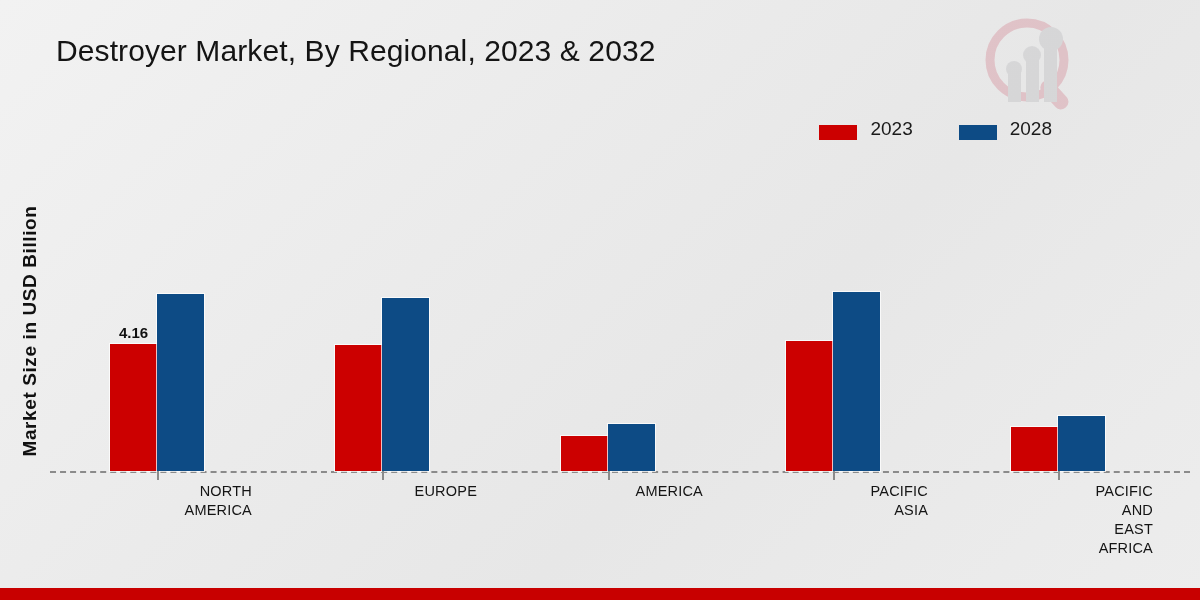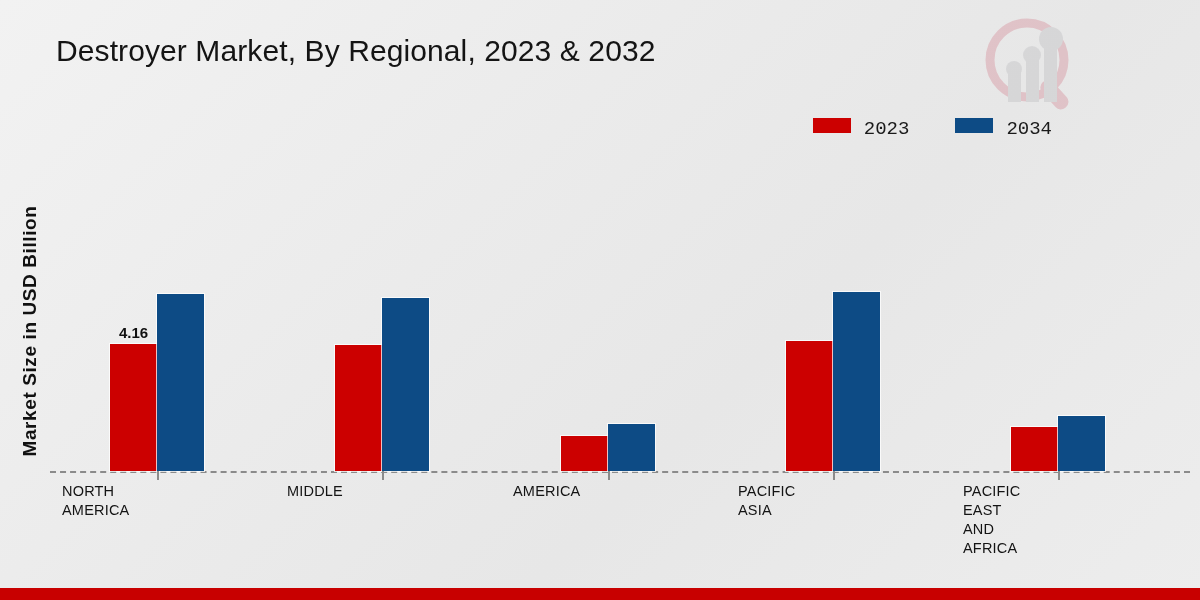--- a/index.html
+++ b/index.html
@@ -27,21 +27,21 @@
     position: absolute; left: 56px; top: 34px;
     font-size: 30px; font-weight: 400; color: #141414;
     letter-spacing: 0.1px; white-space: nowrap;
   }
 
   
   #legend {
     position: absolute; right: 148px; top: 118px;
     display: flex; align-items: center; gap: 46px;
   }
-  .legend-item { display: flex; align-items: flex-start; gap: 13px; font-family: Liberation Mono, monospace; }
+  .legend-item { display: flex; align-items: flex-end; gap: 13px; }
   .legend-swatch { width: 38px; height: 15px; display: block; }
   .legend-label { font-size: 19px; color: #1a1a1a; }
 
   
   #ylabel {
     position: absolute; left: -150px; top: 320px;
     width: 360px;
     transform: rotate(-90deg);
     transform-origin: center center;
     text-align: center;
@@ -83,21 +83,21 @@
   .tick {
     position: absolute;
     top: 471px;
     width: 0; height: 9px;
     border-left: 2px solid #8b8b8b;
   }
   .cat-label {
     position: absolute;
     top: 482px;
     width: 190px;
-    text-align: left;
+    text-align: right;
     font-size: 14.5px; line-height: 19px; color: #141414;
     letter-spacing: 0.2px;
   }
 
   
   #bottom-bar {
     position: absolute; left: 0; bottom: 0;
     width: 1200px; height: 12px;
     background: #c80000;
   }
@@ -122,21 +122,21 @@
 
   <div id="title">Destroyer Market, By Regional, 2023 &amp; 2032</div>
 
   <div id="legend">
     <div class="legend-item">
       <span class="legend-swatch" style="background:#cc0000"></span>
       <span class="legend-label">2023</span>
     </div>
     <div class="legend-item">
       <span class="legend-swatch" style="background:#0d4b85"></span>
-      <span class="legend-label">2034</span>
+      <span class="legend-label">2028</span>
     </div>
   </div>
 
   <div id="ylabel">Market Size in USD Billion</div>
 
   <div id="plot">
     <div id="baseline"></div>
     <div id="bars-layer">
         <div class="group" style="left: 77px; width: 160px;">
           <div class="bar s2023" style="height: 127px; background: rgb(204, 0, 0);">
@@ -167,32 +167,32 @@
         <div class="tick" style="left: 608px;"></div>
         <div class="tick" style="left: 833px;"></div>
         <div class="tick" style="left: 1058px;"></div>
       </div>
     <div id="catlabels-layer">
         <div class="cat-label" style="left: 62px;">
           <div>NORTH</div>
           <div>AMERICA</div>
         </div>
         <div class="cat-label" style="left: 287px;">
-          <div>MIDDLE</div>
+          <div>EUROPE</div>
         </div>
         <div class="cat-label" style="left: 513px;">
           <div>AMERICA</div>
         </div>
         <div class="cat-label" style="left: 738px;">
           <div>PACIFIC</div>
           <div>ASIA</div>
         </div>
         <div class="cat-label" style="left: 963px;">
           <div>PACIFIC</div>
+          <div>AND</div>
           <div>EAST</div>
-          <div>AND</div>
           <div>AFRICA</div>
         </div>
       </div>
   </div>
 
   <div id="bottom-bar"></div>
 </div>
 
 </body></html>

